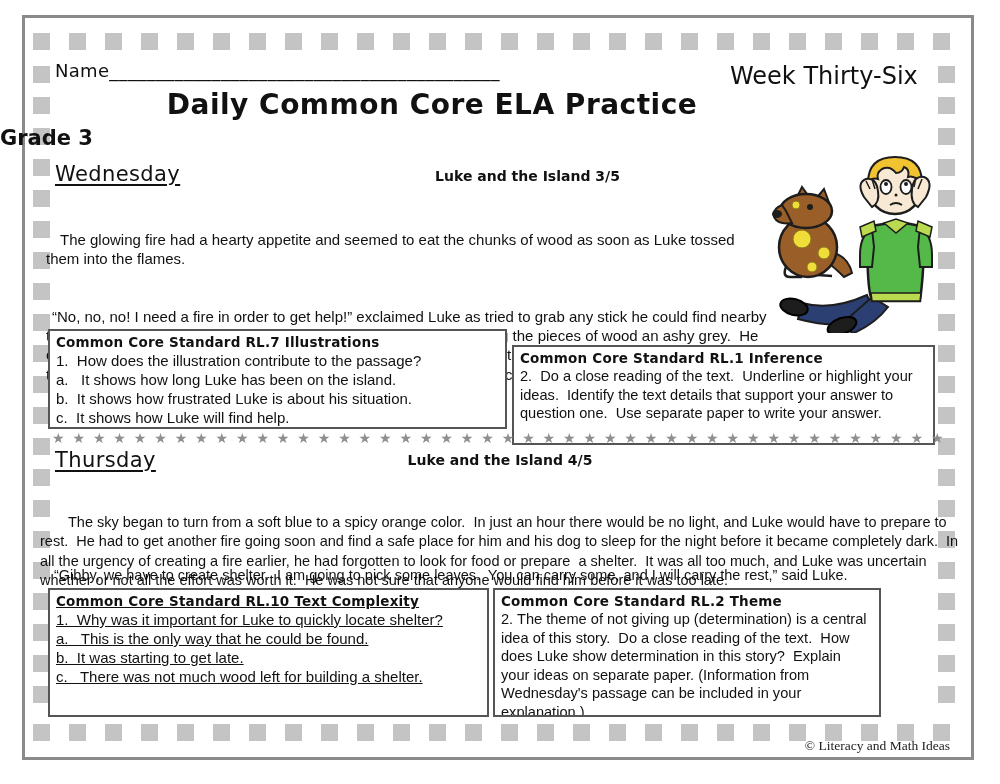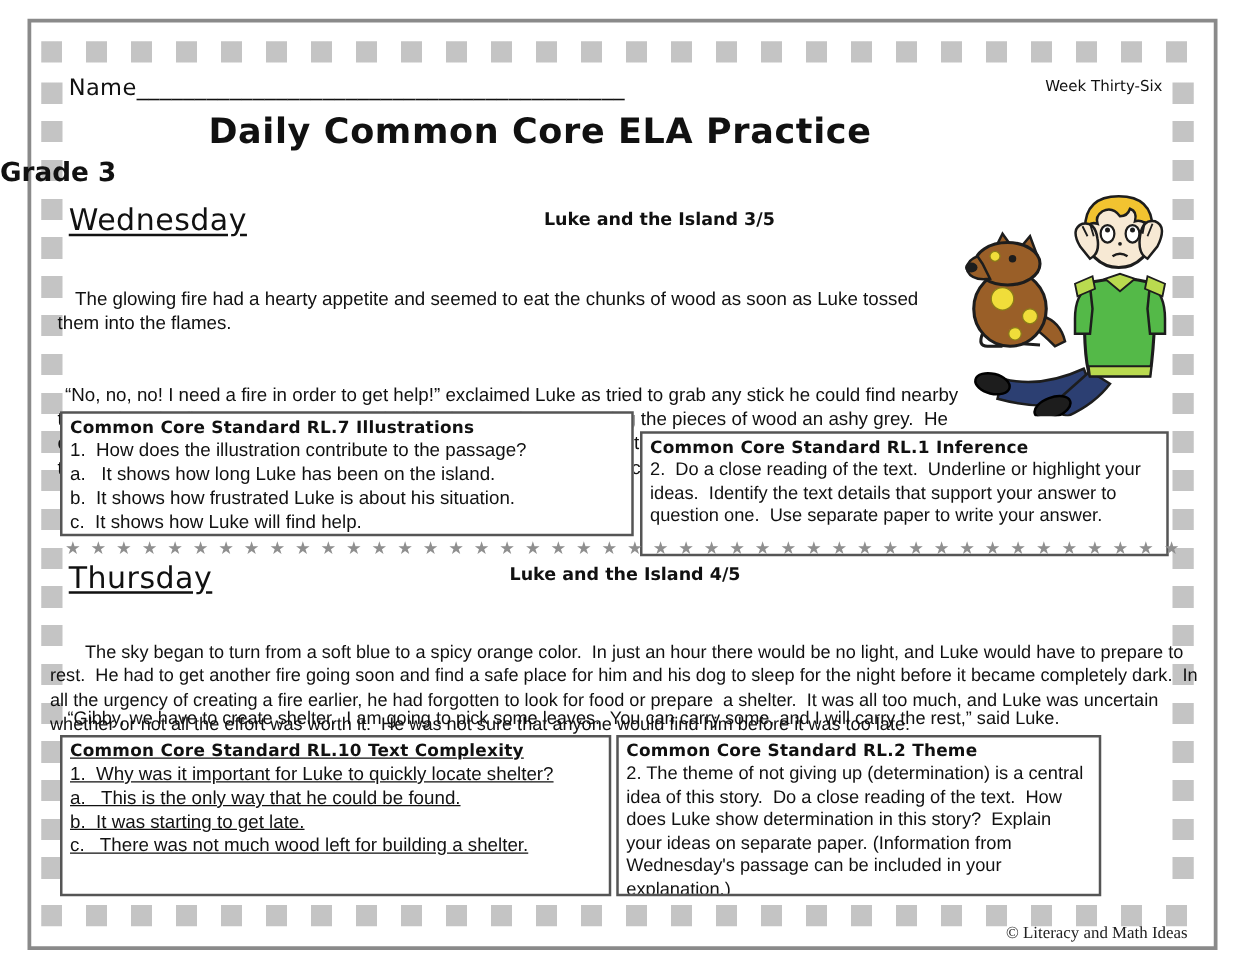--- a/index.html
+++ b/index.html
@@ -12,26 +12,26 @@
         background:repeating-linear-gradient(to right,#c4c4c4 0 17px,transparent 17px 36px);}
   .sq-bottom{position:absolute;left:33px;top:724px;width:922px;height:17px;
         background:repeating-linear-gradient(to right,#c4c4c4 0 17px,transparent 17px 36px);}
   .sq-left{position:absolute;left:33px;top:66px;width:17px;height:645px;
         background:repeating-linear-gradient(to bottom,#c4c4c4 0 17px,transparent 17px 31px);}
   .sq-right{position:absolute;left:938px;top:66px;width:17px;height:645px;
         background:repeating-linear-gradient(to bottom,#c4c4c4 0 17px,transparent 17px 31px);}
 
   .hand{font-family:"DejaVu Sans",sans-serif;}
   .name-row{position:absolute;left:55px;top:60px;font-size:18px;letter-spacing:.3px;}
-  .week{position:absolute;left:730px;top:62px;width:200px;text-align:right;font-size:12px;}
+  .week{position:absolute;left:730px;top:62px;width:200px;text-align:left;font-size:24px;}
   .title{position:absolute;left:0;top:88px;width:864px;text-align:center;
          font-size:28px;font-weight:700;letter-spacing:.5px;}
   .subtitle{position:absolute;left:0;top:126px;width:830px;text-align:left;
          font-size:21px;font-weight:700;}
-  .dayhead{position:absolute;font-size:24px;letter-spacing:.4px;
+  .dayhead{position:absolute;font-size:21px;letter-spacing:.4px;
          text-decoration:underline;text-underline-offset:3px;}
   .ptitle{position:absolute;text-align:center;font-size:14px;font-weight:700;}
 
   .passage{position:absolute;font-size:15px;line-height:19.3px;white-space:pre-wrap;}
   .passage p{margin:0;}
   .wed-passage{left:46px;top:191px;width:724px;}
   .wed-passage .p1{text-indent:14px;}
   .wed-passage .p2{text-indent:6px;}
   .thu-passage{left:40px;top:474px;width:922px;font-size:14.5px;line-height:19.4px;}
   .thu-passage .p1{text-indent:28px;}

